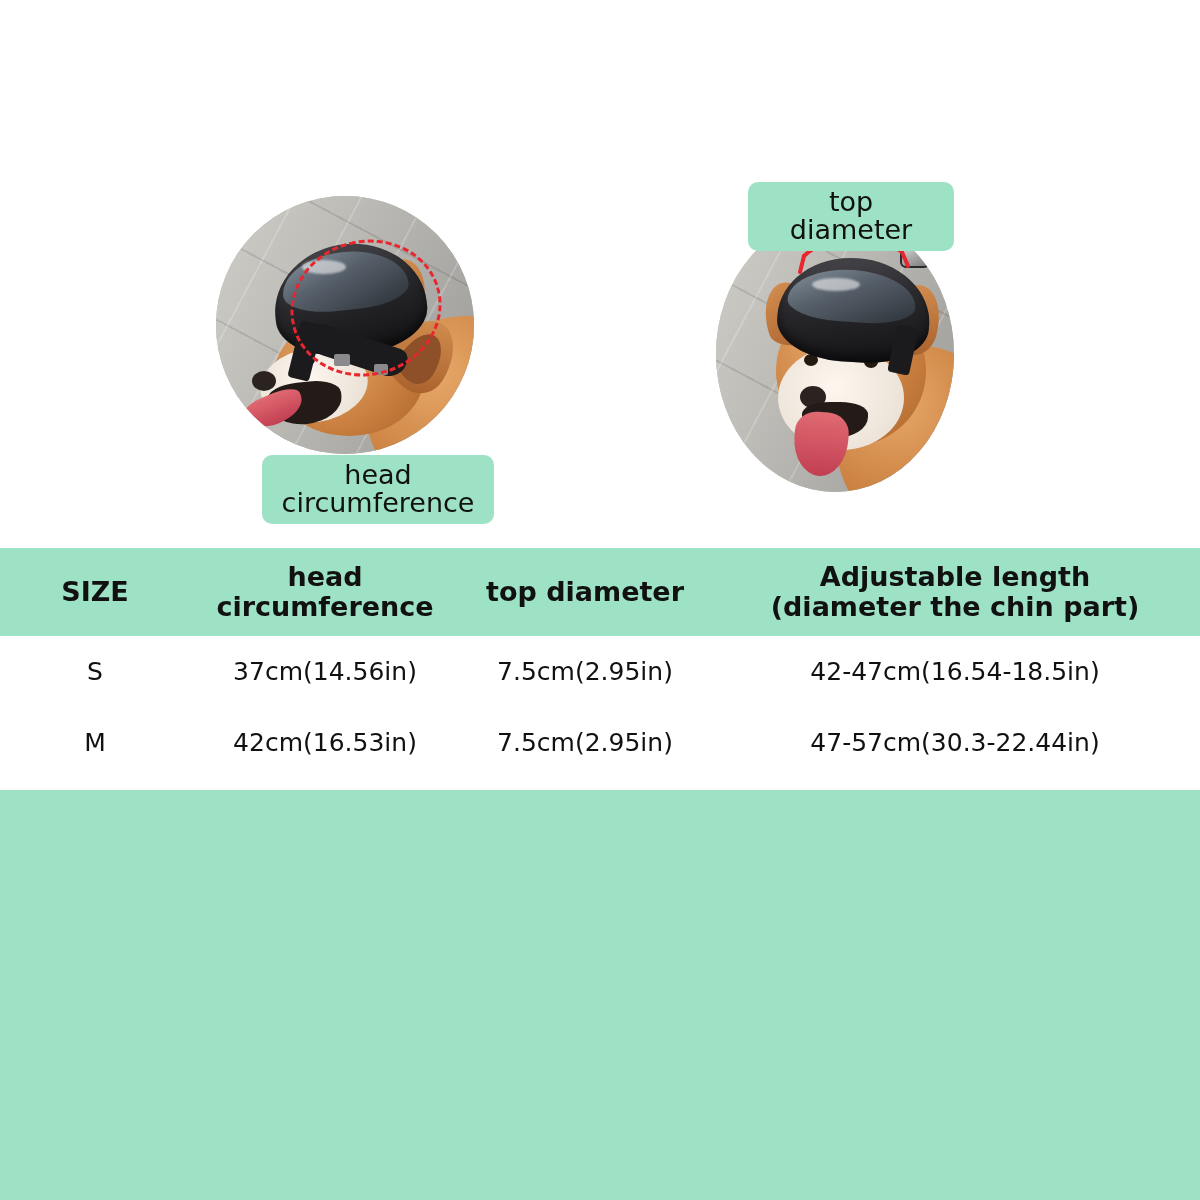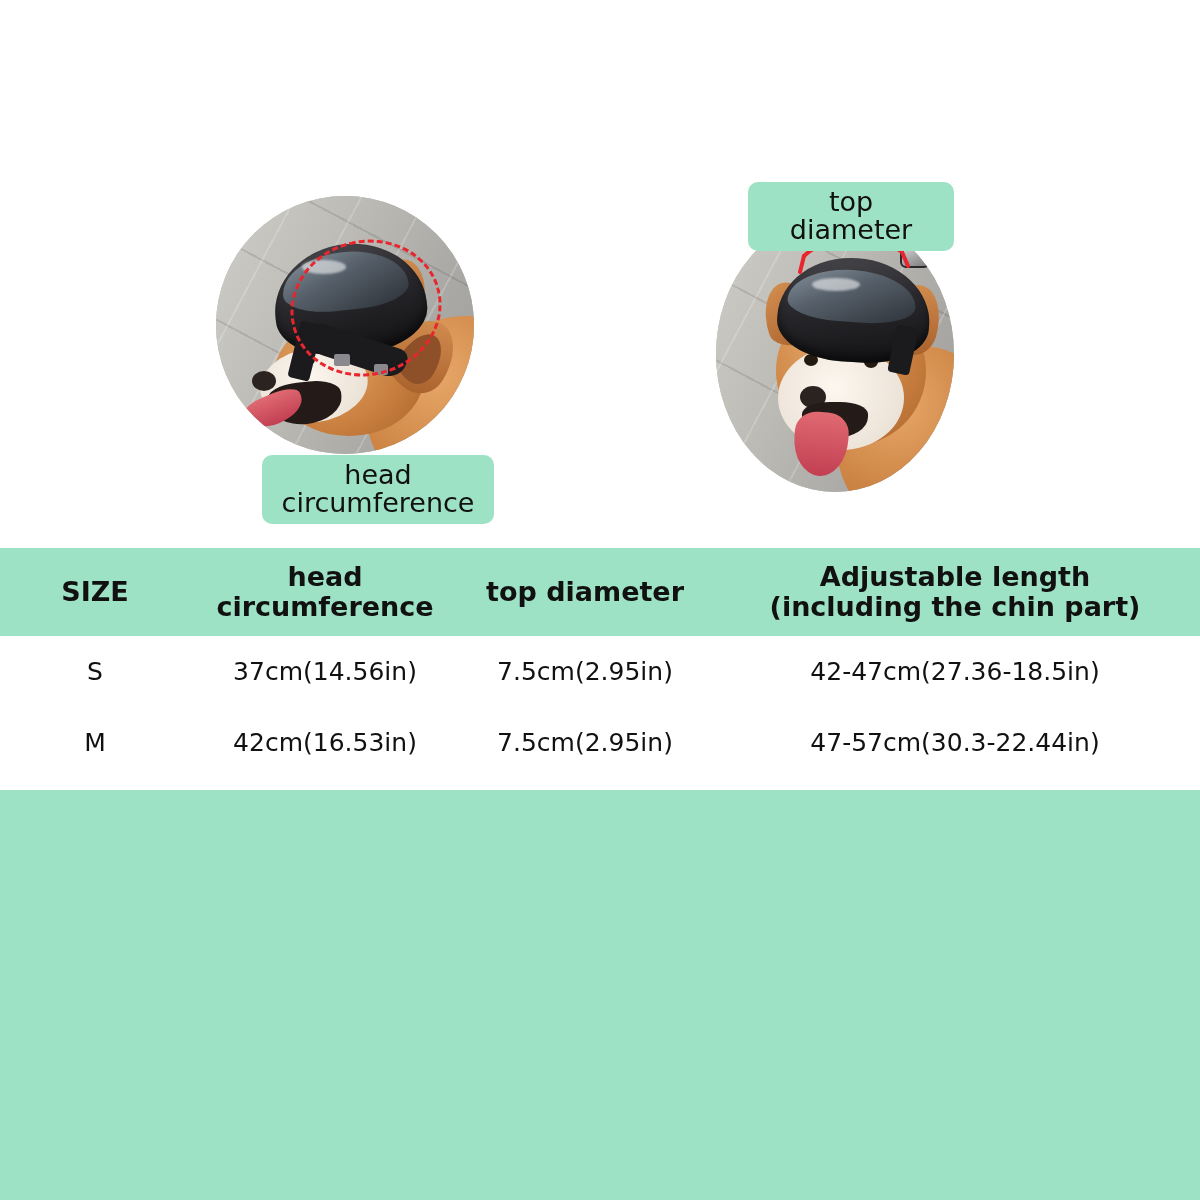--- a/index.html
+++ b/index.html
@@ -301,29 +301,29 @@
         <col class="c-top">
         <col class="c-adj">
     </colgroup>
     <thead>
       <tr>
         <th>SIZE</th>
         <th>head
 circumference</th>
         <th>top diameter</th>
         <th>Adjustable length
-(including the chin part)</th>
+(diameter the chin part)</th>
       </tr>
     </thead>
     <tbody>
       <tr>
         <td>S</td>
         <td>37cm(14.56in)</td>
         <td>7.5cm(2.95in)</td>
-        <td>42-47cm(27.36-18.5in)</td>
+        <td>42-47cm(16.54-18.5in)</td>
       </tr>
       <tr>
         <td>M</td>
         <td>42cm(16.53in)</td>
         <td>7.5cm(2.95in)</td>
         <td>47-57cm(30.3-22.44in)</td>
       </tr>
     </tbody>
   </table>
 </div>

